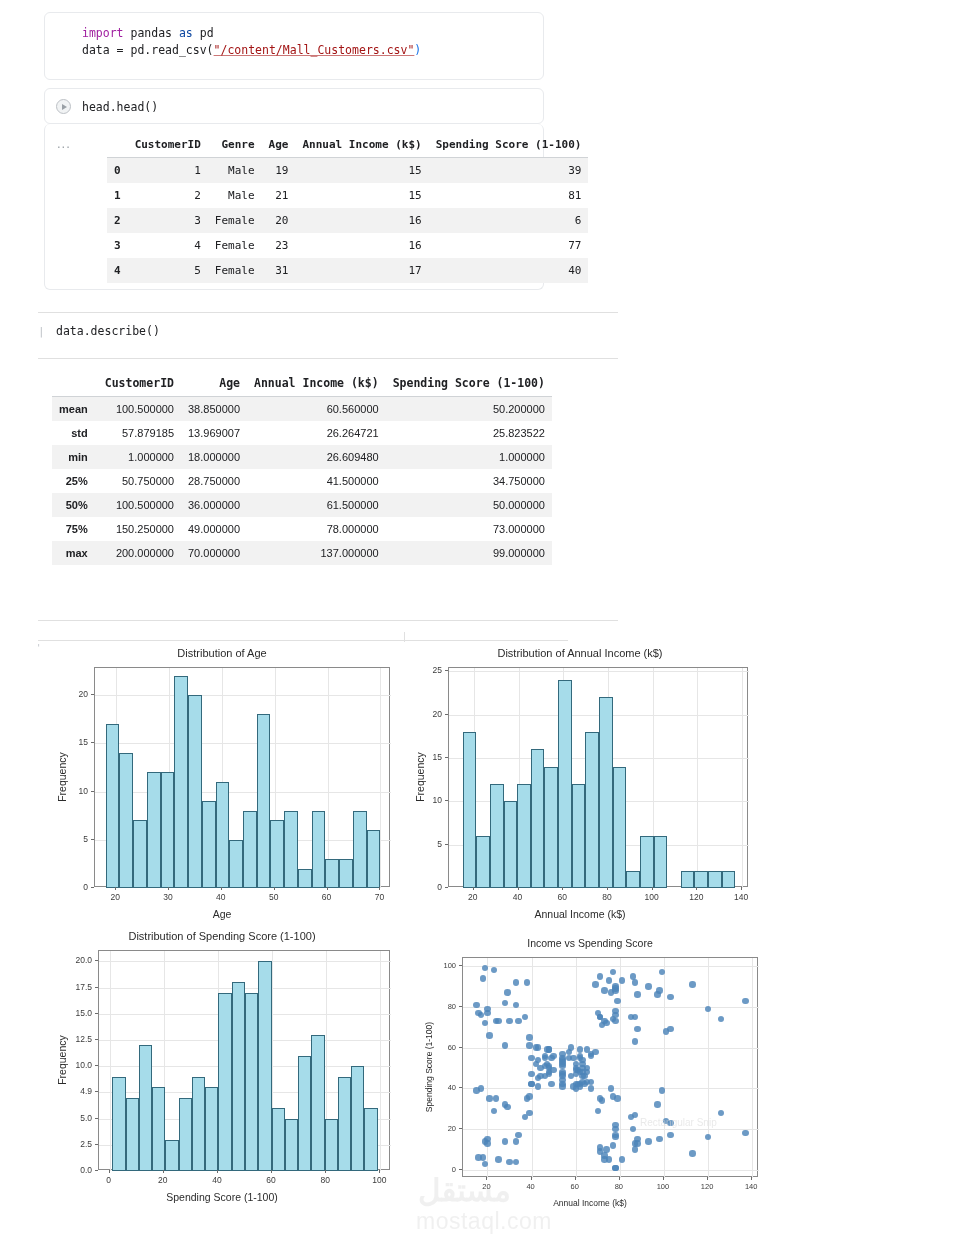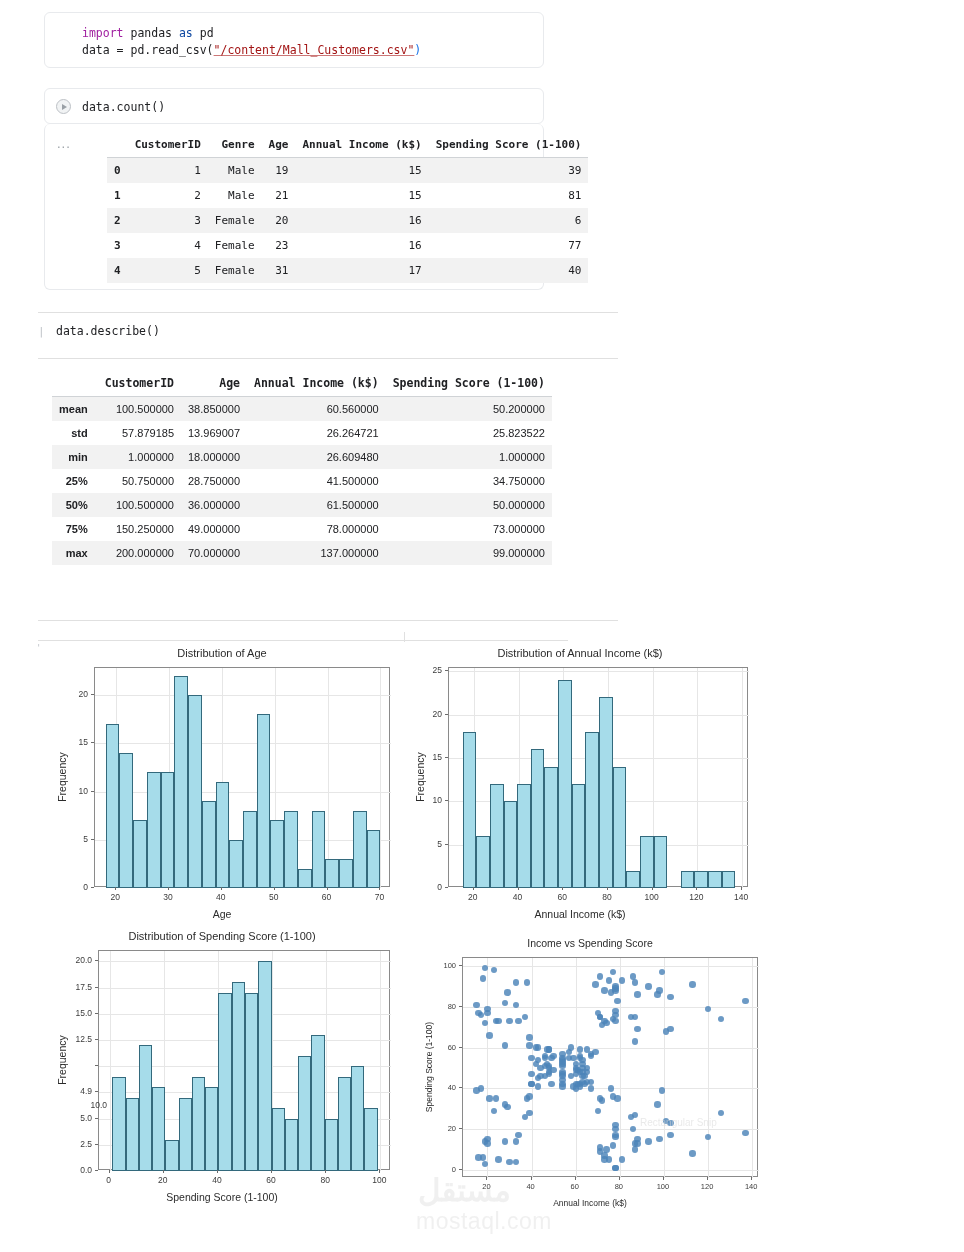--- a/index.html
+++ b/index.html
@@ -107,30 +107,30 @@
     position:absolute; opacity:.30; pointer-events:none;
     color:#cfcfcf; user-select:none;
   }
   .wm-ar { font-size:31px; font-weight:700; letter-spacing:1px; direction:rtl; }
   .wm-en { font-size:23px; letter-spacing:.5px; }
   .wm-snip { position:absolute; color:#d8d8d8; font-size:10px; opacity:.55; }
 </style>
 </head>
 <body>
 
-<div class="nb cell-card" style="left:44px; top:12px; width:500px; height:56px;">
+<div class="nb cell-card" style="left:44px; top:12px; width:500px; height:68px;">
   <div class="code-area" style="position:absolute; left:37px; top:12px;"><span class="kw">import</span><span> pandas </span><span class="kw2">as</span><span> pd</span>
 <span>data = pd.read_csv(</span><span class="str">"/content/Mall_Customers.csv"</span><span class="pnth">)</span></div>
 </div>
 
 <div class="nb cell-card" style="left:44px; top:88px; width:500px; height:36px;">
   <div class="run-icon" style="position:absolute; left:11px; top:10px;">
       <i></i>
     </div>
-  <div class="code-area" style="position:absolute; left:37px; top:10px;">data.count()</div>
+  <div class="code-area" style="position:absolute; left:37px; top:10px;">head.head()</div>
 </div>
 
 <div class="nb cell-card" style="left:44px; top:124px; width:500px; height:166px; border-top:none;">
   <div class="dots" style="position:absolute; left:12px; top:16px;">...</div>
   <table class="df" style="position:absolute; left:62px; top:8px;">
     <thead>
         <tr>
           <th style="text-align: left;"></th>
           <th>CustomerID</th>
           <th>Genre</th>
@@ -425,21 +425,21 @@
     </div>
     <div class="tick-mark" style="left: 49px; top: 242px; width: 3px; height: 1px;"></div>
     <div class="tick-lbl tick-y" style="left: 0px; width: 46px; top: 242px;">0.0</div>
     <div class="tick-mark" style="left: 49px; top: 215.81px; width: 3px; height: 1px;"></div>
     <div class="tick-lbl tick-y" style="left: 0px; width: 46px; top: 215.81px;">2.5</div>
     <div class="tick-mark" style="left: 49px; top: 189.619px; width: 3px; height: 1px;"></div>
     <div class="tick-lbl tick-y" style="left: 0px; width: 46px; top: 189.619px;">5.0</div>
     <div class="tick-mark" style="left: 49px; top: 163.429px; width: 3px; height: 1px;"></div>
     <div class="tick-lbl tick-y" style="left: 0px; width: 46px; top: 163.429px;">4.9</div>
     <div class="tick-mark" style="left: 49px; top: 137.238px; width: 3px; height: 1px;"></div>
-    <div class="tick-lbl tick-y" style="left: 15px; width: 46px; top: 137.238px; margin-top: 40px;">10.0</div>
+    <div class="tick-lbl tick-y" style="left: 0px; width: 46px; top: 137.238px;">10.0</div>
     <div class="tick-mark" style="left: 49px; top: 111.048px; width: 3px; height: 1px;"></div>
     <div class="tick-lbl tick-y" style="left: 0px; width: 46px; top: 111.048px;">12.5</div>
     <div class="tick-mark" style="left: 49px; top: 84.8571px; width: 3px; height: 1px;"></div>
     <div class="tick-lbl tick-y" style="left: 0px; width: 46px; top: 84.8571px;">15.0</div>
     <div class="tick-mark" style="left: 49px; top: 58.6667px; width: 3px; height: 1px;"></div>
     <div class="tick-lbl tick-y" style="left: 0px; width: 46px; top: 58.6667px;">17.5</div>
     <div class="tick-mark" style="left: 49px; top: 32.4762px; width: 3px; height: 1px;"></div>
     <div class="tick-lbl tick-y" style="left: 0px; width: 46px; top: 32.4762px;">20.0</div>
     <div class="tick-mark" style="left: 62.564px; top: 242px; width: 1px; height: 3px;"></div>
     <div class="tick-lbl tick-x" style="left: 62.564px; top: 247px;">0</div>

